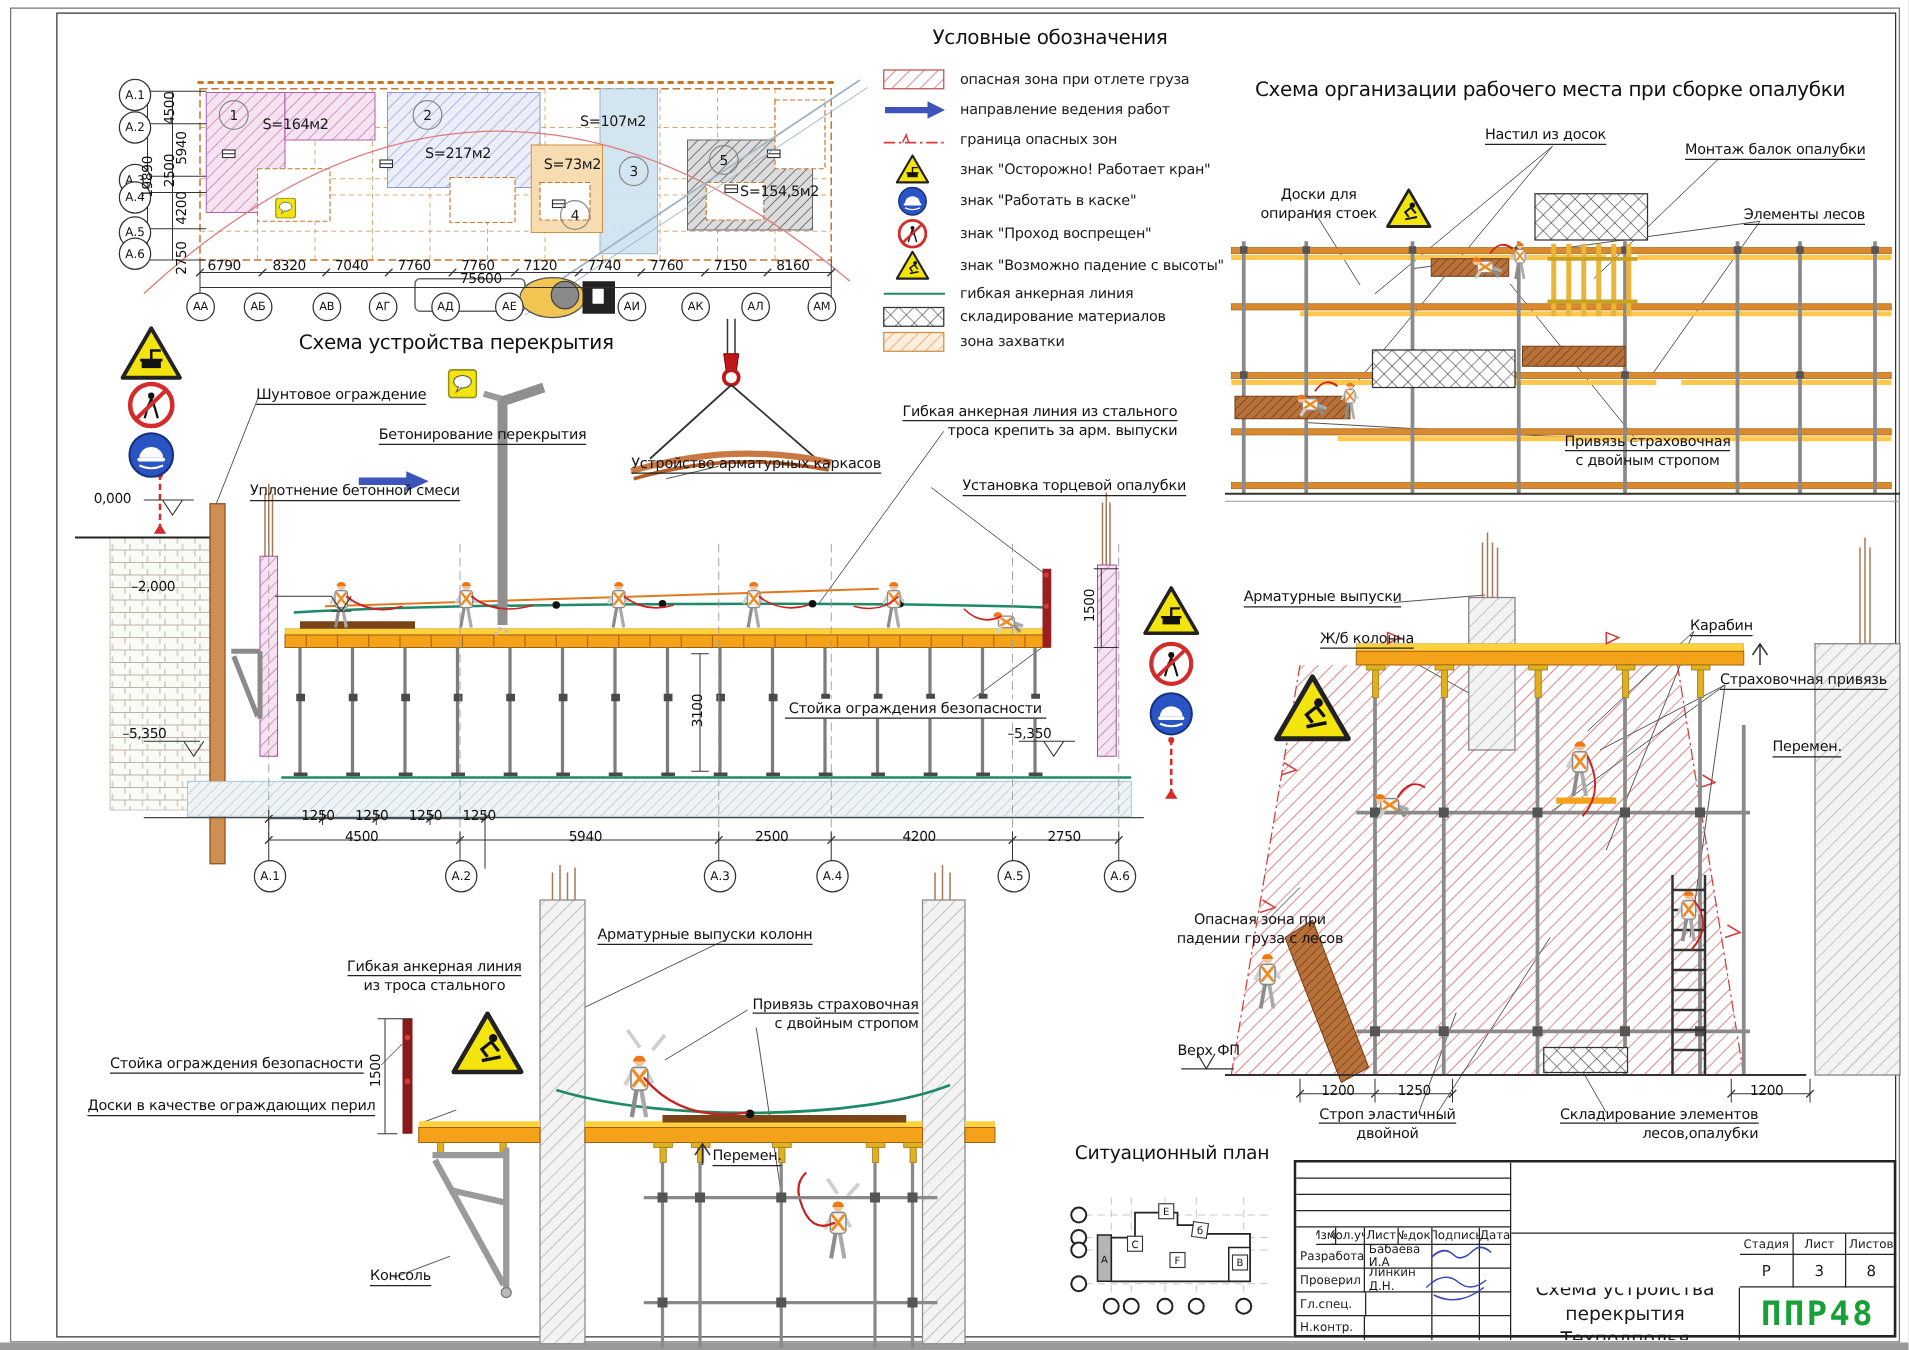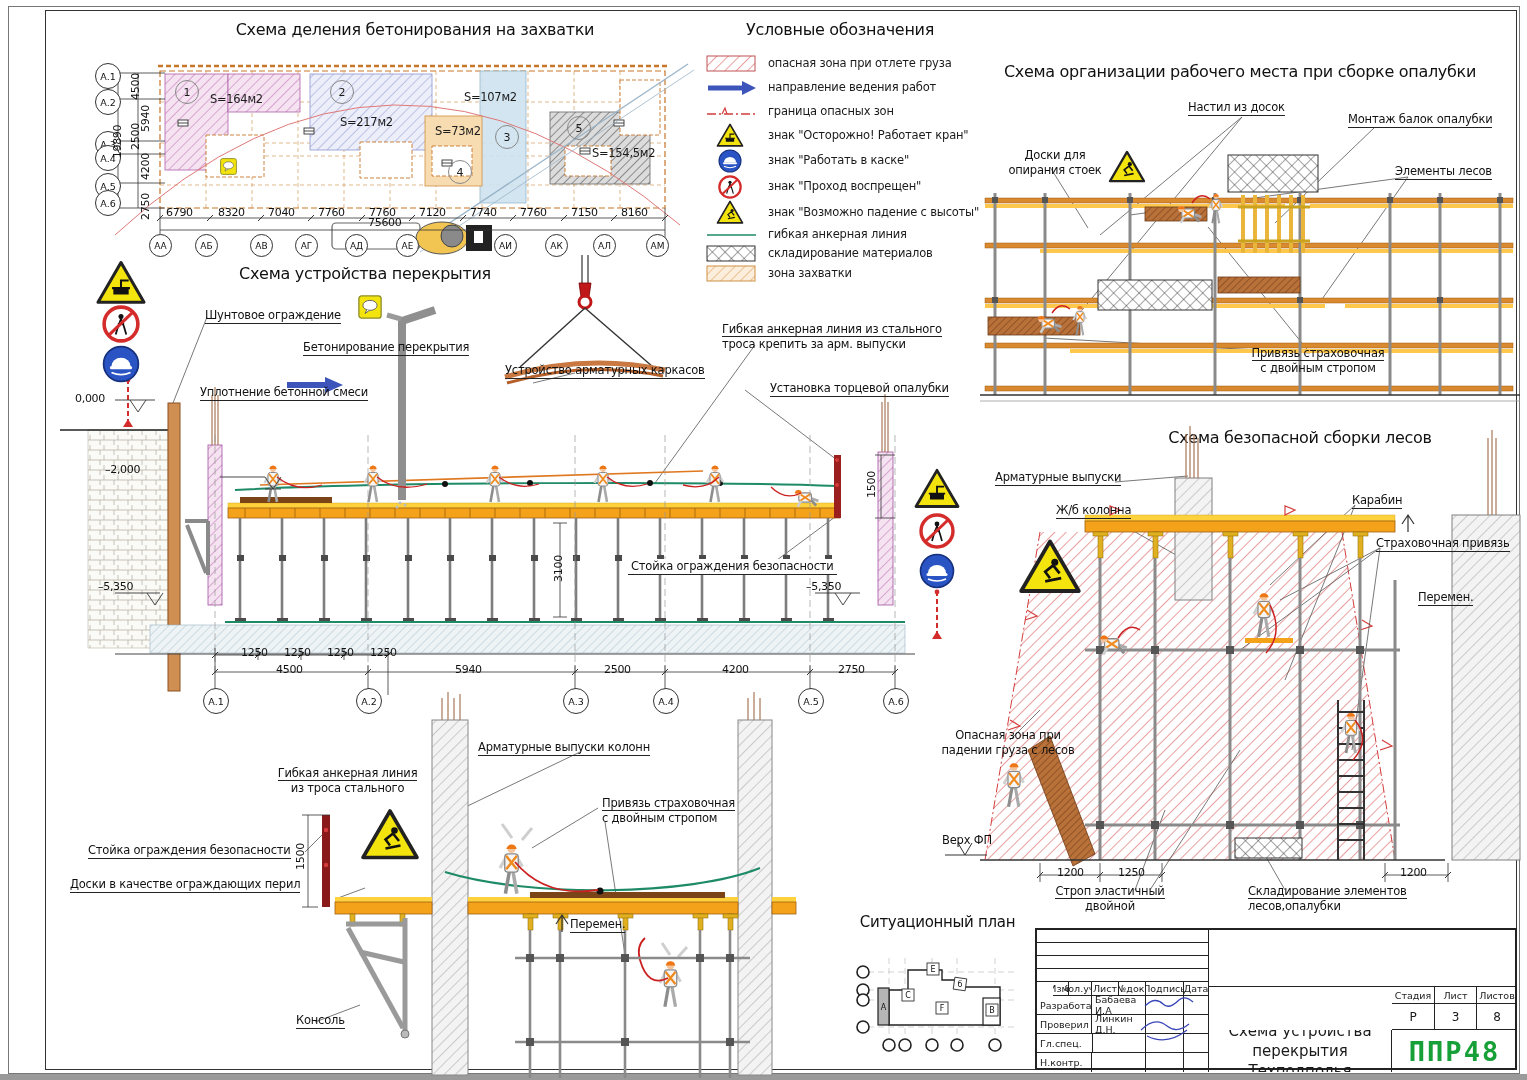--- a/index.html
+++ b/index.html
@@ -3,21 +3,21 @@
 <meta charset="utf-8">
 <style>
   html,body{margin:0;padding:0;background:#cfcfcf;}
   #sheet{position:relative;width:1527px;height:1080px;background:#ffffff;overflow:hidden;
          font-family:"DejaVu Sans","Liberation Sans",sans-serif;color:#1a1a1a;}
   .frame-outer{position:absolute;left:8px;top:6px;width:1510px;height:1066px;border:1px solid #777;}
   .frame-inner{position:absolute;left:45px;top:10px;width:1470px;height:1058px;border:1.6px solid #333;}
   .botbar{position:absolute;left:0;top:1074px;width:1527px;height:6px;background:#9a9a9a;}
   svg{position:absolute;overflow:visible;}
   .ttl{position:absolute;font-size:16px;letter-spacing:-0.3px;text-align:center;white-space:nowrap;color:#111;}
-  .lbl{position:absolute;font-size:11.5px;line-height:1.3;letter-spacing:-0.2px;white-space:nowrap;color:#111;}
+  .lbl{position:absolute;font-size:11.5px;line-height:1.3;letter-spacing:-0.2px;white-space:nowrap;color:#111;text-align:right;}
   .u{border-bottom:1px solid #222;padding-bottom:0px;}
   .ctr{text-align:center;white-space:normal;}
   .dim{position:absolute;font-size:11px;letter-spacing:-0.3px;color:#111;white-space:nowrap;}
   .rot{transform:rotate(-90deg);transform-origin:center center;}
   .axis{position:absolute;width:24px;height:24px;border:1.2px solid #333;border-radius:50%;background:#fff;
         display:flex;align-items:center;justify-content:center;font-size:9.5px;color:#111;}
   .axis.sm{width:21px;height:21px;font-size:9px;}
   .zone-num{position:absolute;width:22px;height:22px;border:1px solid #888;border-radius:50%;
         display:flex;align-items:center;justify-content:center;font-size:11px;background:transparent;}
   .area{position:absolute;font-size:11.5px;letter-spacing:-0.3px;white-space:nowrap;}
@@ -130,21 +130,20 @@
         <path d="M8,13.5 l-1.5,3.5 l4,-3" fill="#ffffff" stroke="#555" stroke-width="0.8"></path>
       </symbol>
       <symbol id="redRod" viewBox="0 0 10 52">
         <line x1="5" y1="2" x2="5" y2="44" stroke="#d42b2b" stroke-width="2" stroke-dasharray="5,3"></line>
         <circle cx="5" cy="3" r="2.4" fill="#d42b2b"></circle>
         <path d="M0,50 L5,42 L10,50 Z" fill="#d42b2b"></path>
       </symbol>
     </defs>
   </svg>
 
-  <div class="ttl" style="left:180px;top:20px;width:470px;">Схема деления бетонирования на захватки</div>
 
   <svg width="660" height="230" style="left:60px;top:50px">
 
     <line x1="98" y1="16" x2="608" y2="16" stroke="#c8762a" stroke-width="2.4" stroke-dasharray="5,3"></line>
 
     <rect x="100" y="21" width="505" height="137" fill="#ffffff" stroke="#c8762a" stroke-width="1.2" stroke-dasharray="6,3"></rect>
     <g stroke="#d08a40" stroke-width="0.7" stroke-dasharray="4,3" opacity="0.85">
       <line x1="146" y1="21" x2="146" y2="158"></line>
         <line x1="192" y1="21" x2="192" y2="158"></line>
       <line x1="238" y1="21" x2="238" y2="158"></line>
@@ -696,21 +695,20 @@
   <div class="dim" style="left:604px;top:663px">2500</div>
   <div class="dim" style="left:722px;top:663px">4200</div>
   <div class="dim" style="left:838px;top:663px">2750</div>
   <div class="axis" style="left:203px;top:688px">А.1</div>
   <div class="axis" style="left:356px;top:688px">А.2</div>
   <div class="axis" style="left:563px;top:688px">А.3</div>
   <div class="axis" style="left:653px;top:688px">А.4</div>
   <div class="axis" style="left:798px;top:688px">А.5</div>
   <div class="axis" style="left:883px;top:688px">А.6</div>
 
-  <div class="ttl" style="left:1090px;top:428px;width:420px;">Схема безопасной сборки лесов</div>
   <svg width="580" height="500" style="left:940px;top:420px">
 
     <polygon points="100,112 402,112 455,440 45,440" fill="url(#hRed)"></polygon>
     <g stroke="#d43c3c" stroke-width="1" stroke-dasharray="9,3,2,3" fill="none">
       <line x1="100" y1="112" x2="45" y2="440"></line>
         <line x1="402" y1="112" x2="455" y2="440"></line>
     </g>
     <g fill="none" stroke="#d43c3c" stroke-width="1.2">
       <path d="M85,200 l12,-4 l-10,-6"></path>
         <path d="M68,310 l12,-4 l-10,-6"></path>

